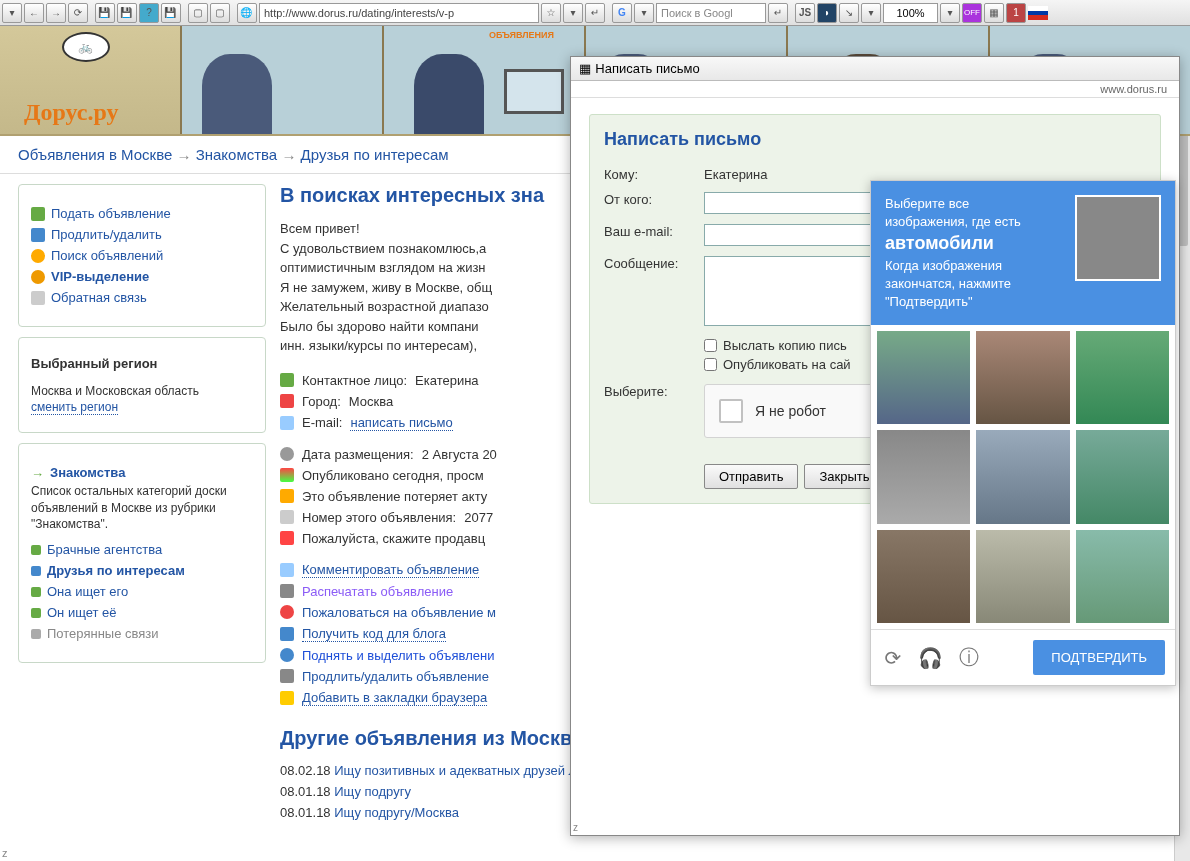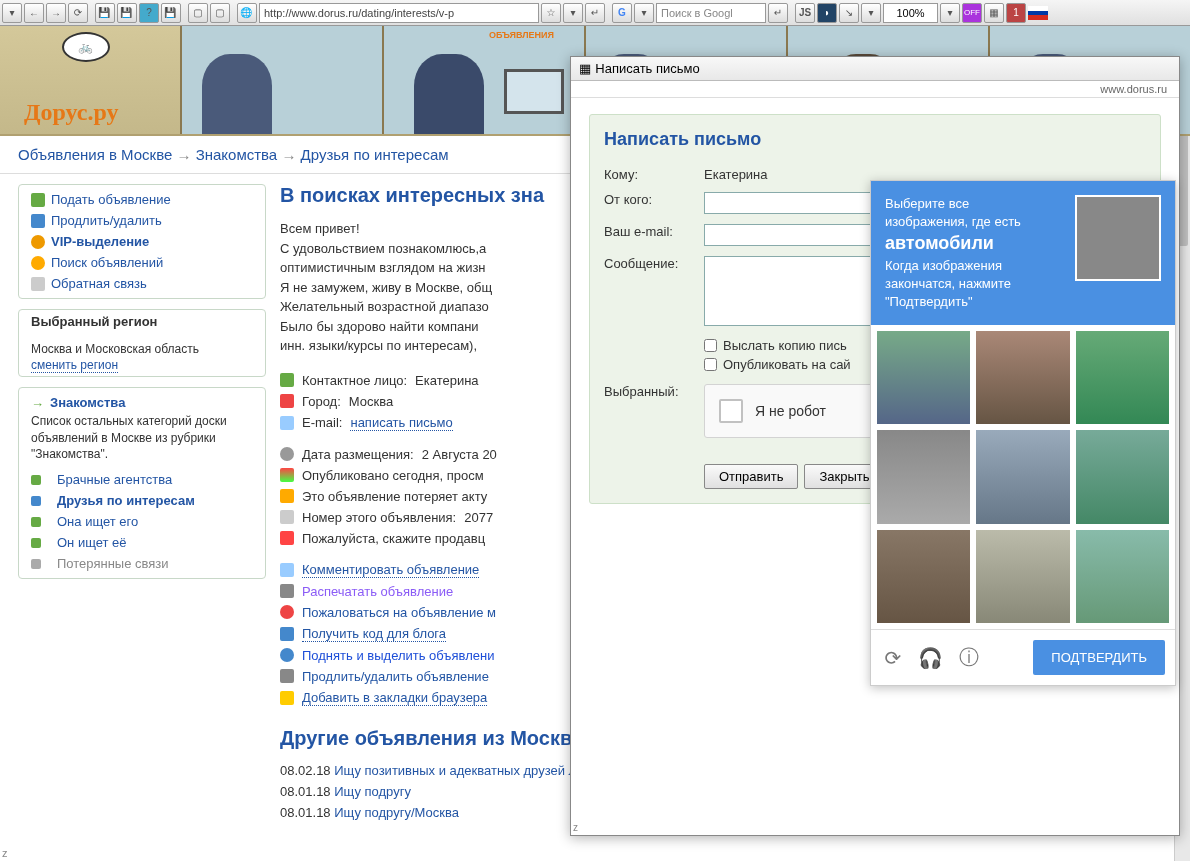--- a/index.html
+++ b/index.html
@@ -18,33 +18,33 @@
 .logo-text{position:absolute;bottom:8px;left:24px;font-size:24px;font-weight:bold;color:#e67817;font-family:Georgia,serif}
 .banner-scene{position:absolute;left:180px;top:0;right:0;height:100%;display:flex}
 .scene-panel{flex:1;background:#b8d0d8;border-left:2px solid #8a7850;position:relative;overflow:hidden}
 .scene-person{position:absolute;width:70px;height:80px;background:#4a5a7a;border-radius:40% 40% 0 0;bottom:0}
 .scene-monitor{position:absolute;width:60px;height:45px;background:#d4e4ec;border:3px solid #555;right:20px;bottom:20px}
 .scene-sign{position:absolute;top:4px;right:30px;color:#e67817;font-size:9px;font-weight:bold}
 .breadcrumb{background:#fff;padding:10px 18px;font-size:15px;color:#2355a4;border-bottom:1px solid #ddd}
 .breadcrumb span{color:#888}
 .content-area{display:flex;padding:10px 18px;gap:14px}
 .sidebar{width:248px;flex-shrink:0}
-.side-box{border:1px solid #c8d8c8;border-radius:4px;margin-bottom:10px;padding:4px 12px;background:#fff}
+.side-box{border:1px solid #c8d8c8;border-radius:4px;margin-bottom:10px;padding:18px 12px;background:#fff}
 .side-item{display:flex;align-items:center;gap:6px;padding:3px 0;color:#2355a4;font-size:13px}
 .side-icon{width:14px;height:14px;flex-shrink:0;border-radius:2px}
 .si-green{background:#6a4}
 .si-blue{background:#48c}
 .si-star{background:#e90;border-radius:50%}
 .si-search{background:#fa0;border-radius:50%}
 .si-mail{background:#ccc}
 .side-head{font-weight:bold;color:#333;font-size:13px;margin-bottom:12px}
 .side-text{color:#333;font-size:12px;line-height:1.4}
 .side-link{color:#2355a4;border-bottom:1px dotted #2355a4}
 .side-bold{font-weight:bold;color:#2355a4}
-.side-cat{display:flex;align-items:center;gap:16px;padding:3px 0;font-size:13px}
+.side-cat{display:flex;align-items:center;gap:6px;padding:3px 0;font-size:13px}
 .cat-dot{width:10px;height:10px;border-radius:2px;flex-shrink:0}
 .cd-green{background:#6a4}.cd-blue{background:#48c}.cd-gray{background:#aaa}
 .main-col{flex:1}
 .ad-title{color:#2355a4;font-size:20px;font-weight:bold;margin-bottom:12px}
 .ad-body{color:#333;font-size:13px;line-height:1.5;margin-bottom:14px}
 .info-row{display:flex;align-items:center;gap:8px;padding:3px 0;font-size:13px;color:#333}
 .info-icon{width:14px;height:14px;flex-shrink:0;border-radius:2px}
 .ii-person{background:#6a4}.ii-city{background:#e44}.ii-mail{background:#9cf}.ii-clock{background:#999;border-radius:50%}.ii-chart{background:linear-gradient(#f44,#4f4)}.ii-warn{background:#fa0}.ii-num{background:#ccc}.ii-flag{background:#f44}.ii-comment{background:#9cf}.ii-print{background:#888}.ii-stop{background:#e44;border-radius:50%}.ii-key{background:#48c}.ii-up{background:#48c;border-radius:50%}.ii-tool{background:#888}.ii-star{background:#fc0}
 .action-link{color:#2355a4;border-bottom:1px dotted #2355a4}
 .section-title{color:#2355a4;font-size:20px;font-weight:bold;margin:18px 0 10px}
@@ -168,27 +168,27 @@
     <div class="sidebar">
       <div class="side-box">
         <div class="side-item">
             <span class="side-icon si-green"></span>
             <span>Подать объявление</span>
           </div>
         <div class="side-item">
             <span class="side-icon si-blue"></span>
             <span>Продлить/удалить</span>
           </div>
+        <div class="side-item">
+            <span class="side-icon si-search"></span>
+            <span>Поиск объявлений</span>
+          </div>
         <div class="side-item side-bold">
             <span class="side-icon si-star"></span>
             <span>VIP-выделение</span>
-          </div>
-        <div class="side-item">
-            <span class="side-icon si-search"></span>
-            <span>Поиск объявлений</span>
           </div>
         <div class="side-item">
             <span class="side-icon si-mail"></span>
             <span>Обратная связь</span>
           </div>
       </div>
       <div class="side-box">
         <div class="side-head">Выбранный регион</div>
         <div class="side-text">Москва и Московская область</div>
         <a class="side-link">сменить регион</a>
@@ -342,21 +342,21 @@
               <input type="checkbox" style="">
               <span>Выслать копию пись</span>
             </div>
         <div class="form-check">
               <input type="checkbox" style="">
               <span>Опубликовать на сай</span>
             </div>
       </div>
         </div>
       <div class="form-row">
-          <div class="form-label">Выбранный:</div>
+          <div class="form-label">Выберите:</div>
         <div style="flex:1">
           <div class="recaptcha-box">
             <div class="recaptcha-check"></div>
             <div class="recaptcha-text">Я не робот</div>
           </div>
           <div class="recaptcha-priv">Конфиденциаль</div>
         </div>
       </div>
       <div class="btn-row">
         <button class="form-btn">Отправить</button>

